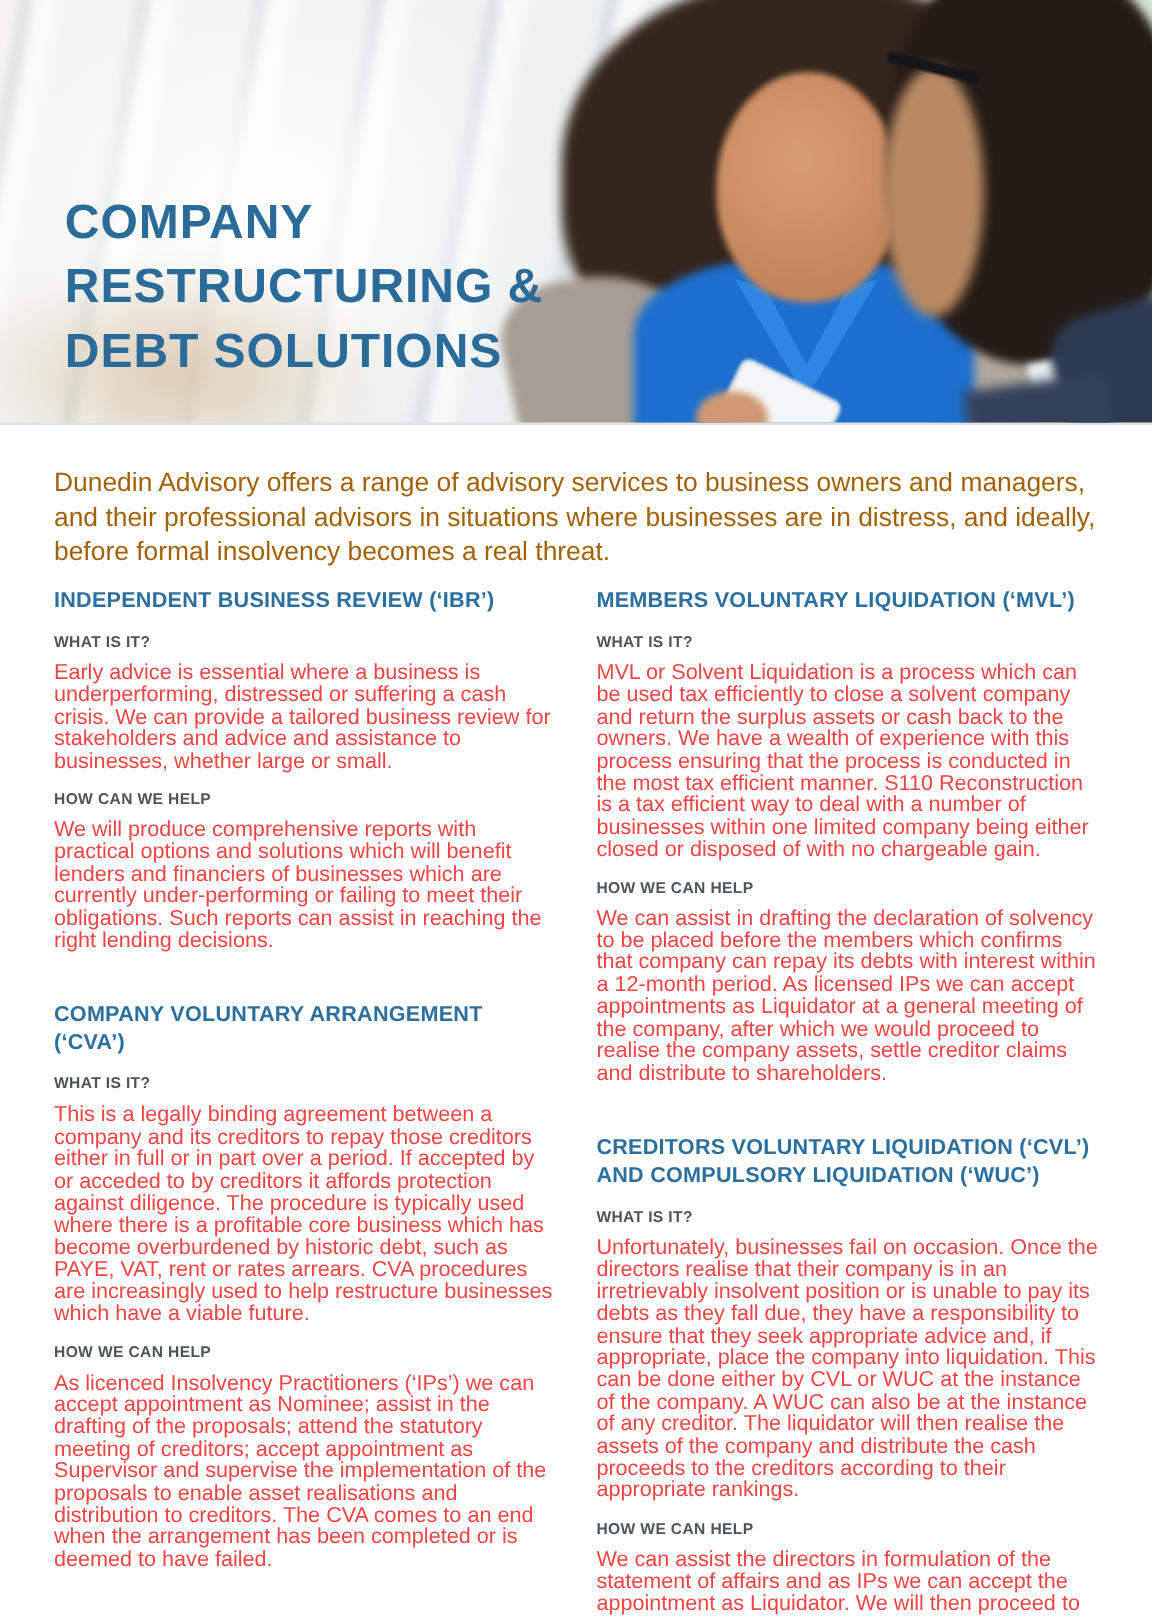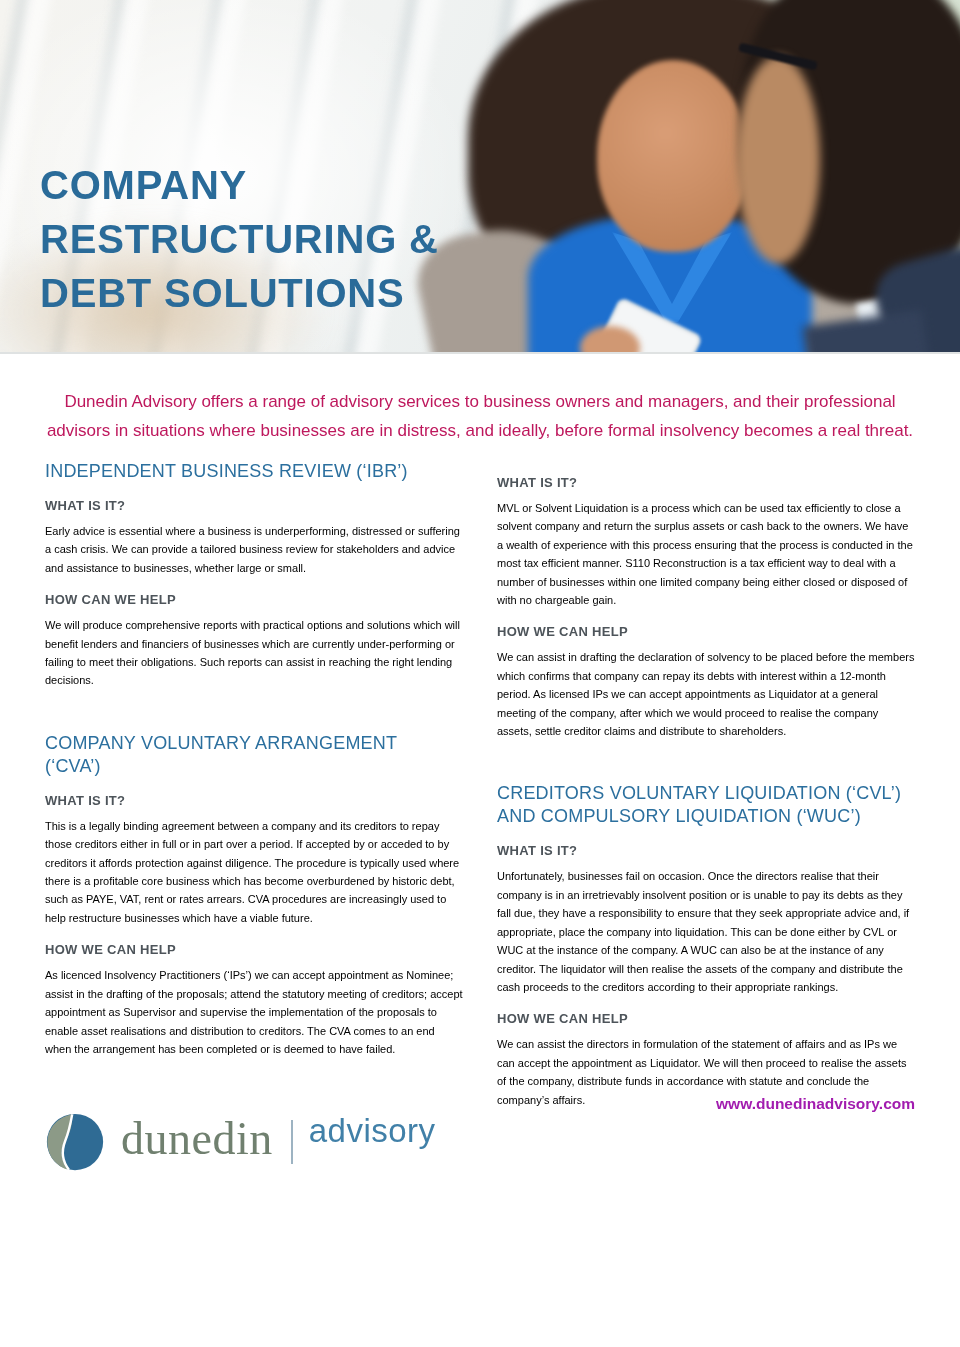--- a/index.html
+++ b/index.html
@@ -82,60 +82,59 @@
   .m-shirt   { left: 862px; top: 296px; width: 70px; height: 70px; background: #eaf0f5;
                transform: rotate(-12deg); filter: blur(3px); }
   .m-tie     { left: 896px; top: 300px; width: 26px; height: 64px; background: #2f6fc2;
                transform: rotate(-10deg); border-radius: 6px; filter: blur(2px); }
   .m-suit    { left: 884px; top: 250px; width: 150px; height: 140px; background: #2c3a52;
                transform: rotate(-16deg); border-radius: 24% 40% 0 0; filter: blur(4px); }
   .m-suit2   { left: 806px; top: 318px; width: 120px; height: 60px; background: #33415a;
                transform: rotate(-8deg); filter: blur(5px); }
 
   .hero-title {
-    position: absolute; left: 40px; top: 158px;
+    position: absolute; left: 54px; top: 158px;
     font-size: 40px; font-weight: 700; line-height: 54px;
     letter-spacing: 0.8px; color: #2a6b99;
   }
 
   
   .content { padding: 0 45px; }
 
   .intro {
     margin-top: 33px;
-    font-size: 17px;
+    font-size: 22px;
     line-height: 29px;
-    color: #be185d;
+    color: #a16207;
     max-width: 880px;
-    text-align: center;
   }
 
   .columns { display: flex; gap: 34px; margin-top: 15px; }
   .col { width: 418px; flex: 0 0 418px; }
 
   section { margin-top: 42px; }
   section:first-child { margin-top: 0; }
   section.tight { margin-top: 34px; }
 
   .sec-heading { color: #2b6f9e; }
   .sec-heading .h2-line {
-    font-size: 18px; font-weight: 400; line-height: 23px;
+    font-size: 18px; font-weight: 700; line-height: 23px;
     letter-spacing: 0.2px; white-space: nowrap;
   }
   .h2-line:empty { display: none; }
 
   h3.block-label {
     margin-top: 13px;
     font-size: 13px; font-weight: 700; line-height: 20px;
     color: #4d545a; letter-spacing: 0.3px;
   }
   p.block-text {
     margin-top: 6px;
-    font-size: 11px; line-height: 18.4px;
-    color: #000000;
+    font-size: 18px; line-height: 18.4px;
+    color: #ef4444;
   }
   h3.block-label:empty, p.block-text:empty { display: none; }
 
   
   .logo {
     margin-top: 54px;
     display: flex; 
   }
   .logo-mark { width: 60px; height: 60px; flex: 0 0 60px; }
   .logo-dunedin {
@@ -232,20 +231,24 @@
         <span class="logo-dunedin">dunedin</span>
         <span class="logo-sep"></span>
         <span class="logo-advisory">advisory</span>
       </div>
 
     </div>
 
     <div class="col">
 
       <section>
+        <div class="sec-heading">
+          <div class="h2-line">MEMBERS VOLUNTARY LIQUIDATION (‘MVL’)</div>
+
+        </div>
         <h3 class="block-label">WHAT IS IT?</h3>
         <p class="block-text">MVL or Solvent Liquidation is a process which can be used tax efficiently to close a solvent company and return the surplus assets or cash back to the owners. We have a wealth of experience with this process ensuring that the process is conducted in the most tax efficient manner. S110 Reconstruction is a tax efficient way to deal with a number of businesses within one limited company being either closed or disposed of with no chargeable gain.</p>
         <h3 class="block-label">HOW WE CAN HELP</h3>
         <p class="block-text">We can assist in drafting the declaration of solvency to be placed before the members which confirms that company can repay its debts with interest within a 12-month period. As licensed IPs we can accept appointments as Liquidator at a general meeting of the company, after which we would proceed to realise the company assets, settle creditor claims and distribute to shareholders.</p>
       </section>
 
       <section>
         <div class="sec-heading">
           <div class="h2-line">CREDITORS VOLUNTARY LIQUIDATION (‘CVL’)</div>
           <div class="h2-line">AND COMPULSORY LIQUIDATION (‘WUC’)</div>

